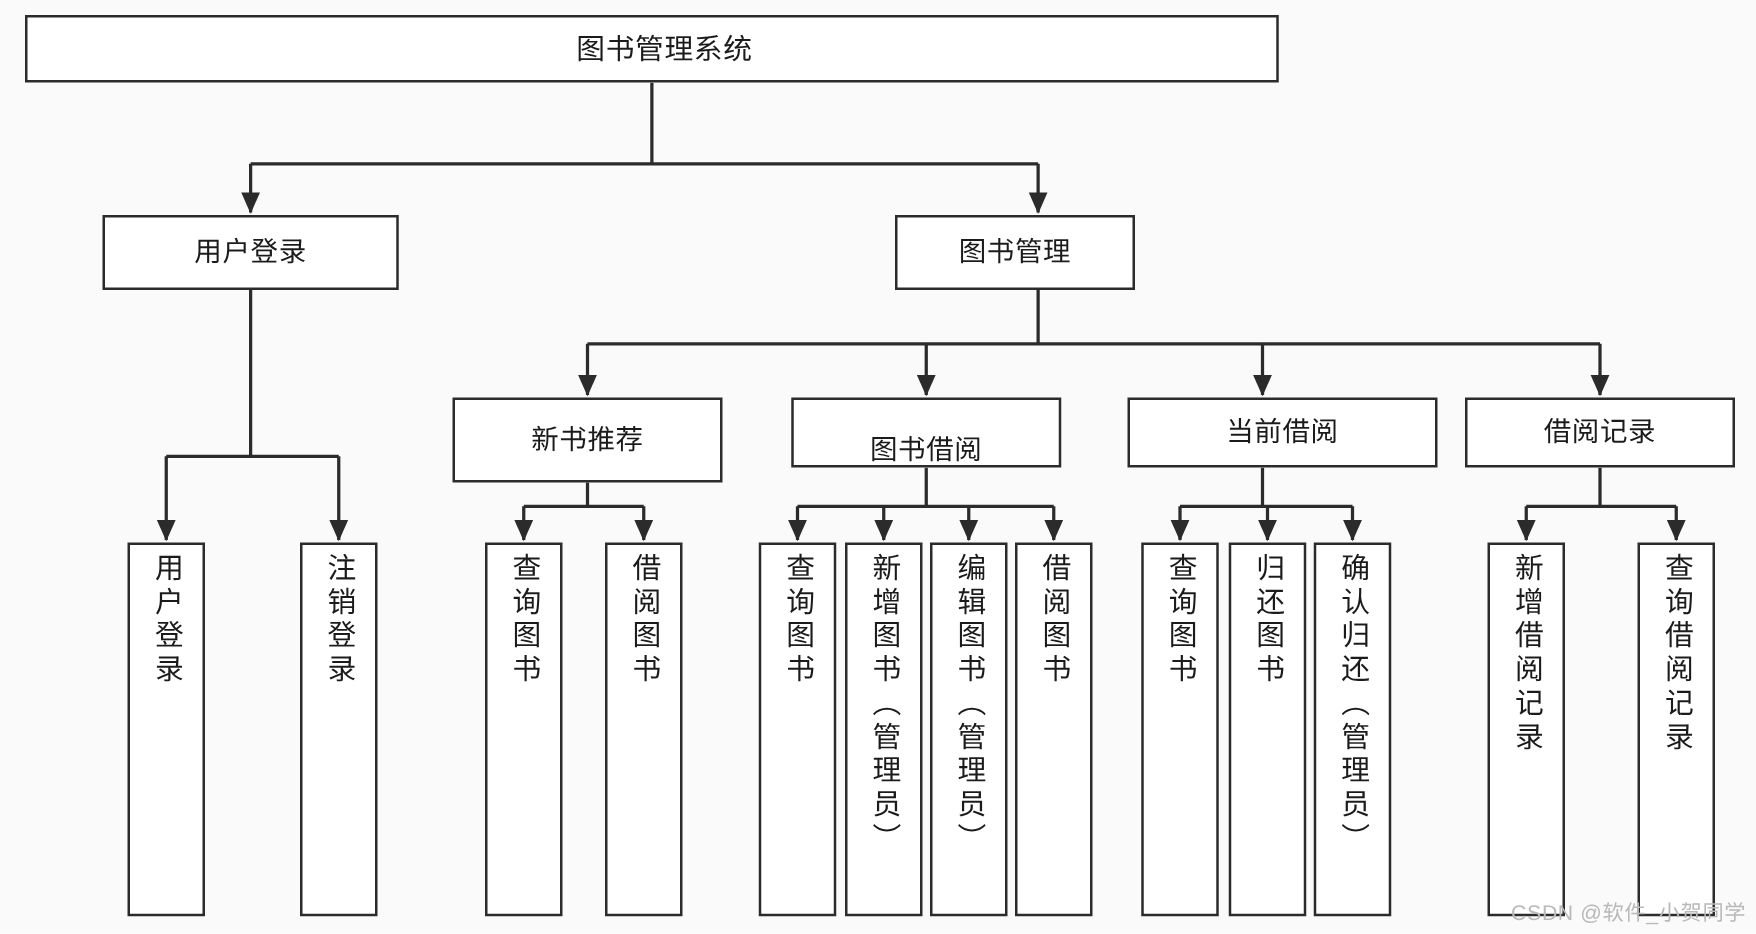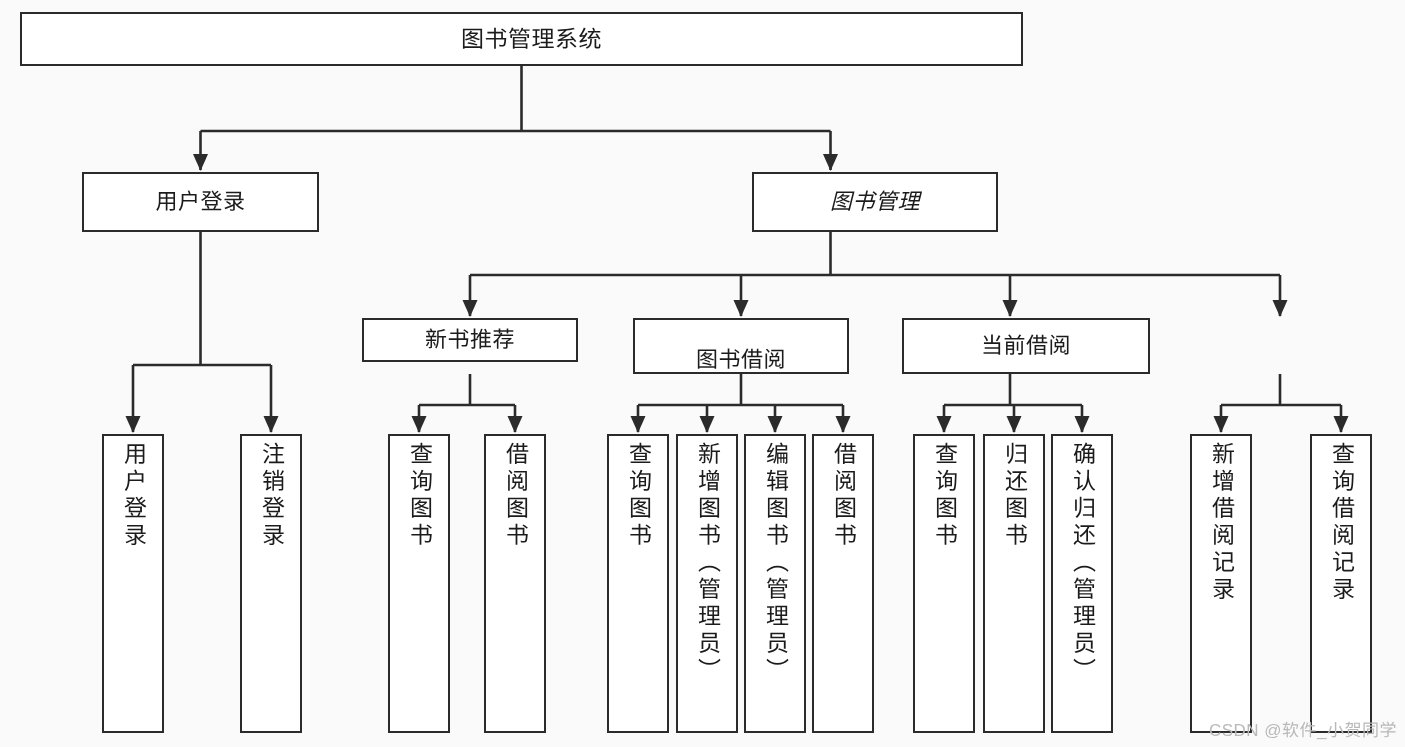--- a/index.html
+++ b/index.html
@@ -134,32 +134,35 @@
       <line x1="1341" y1="405" x2="1341" y2="432" stroke="#2b2b2b" stroke-width="2.6"></line>
       <polygon points="1333.5,416 1348.5,416 1341,433" fill="#2b2b2b"></polygon>
     </svg>
 
   <div class="node horiz root" style="left: 20px; top: 12px; width: 1003px; height: 54px; padding-left: 20px;">
       <span class="lbl">图书管理系统</span>
     </div>
     <div class="node horiz" style="left: 82px; top: 172px; width: 237px; height: 60px;">
       <span class="lbl">用户登录</span>
     </div>
-    <div class="node horiz" style="left: 752px; top: 172px; width: 246px; height: 60px; font-style: italic;">
+    <div class="node horiz" style="left: 716px; top: 172px; width: 192px; height: 60px;">
       <span class="lbl">图书管理</span>
     </div>
-    <div class="node horiz" style="left: 362px; top: 318px; width: 216px; height: 44px;">
+    <div class="node horiz" style="left: 362px; top: 318px; width: 216px; height: 68px;">
       <span class="lbl">新书推荐</span>
     </div>
     <div class="node horiz" style="left: 633px; top: 318px; width: 216px; height: 56px; align-items: flex-end;">
       <span class="lbl">图书借阅</span>
     </div>
     <div class="node horiz" style="left: 902px; top: 318px; width: 248px; height: 56px;">
       <span class="lbl">当前借阅</span>
     </div>
+    <div class="node horiz" style="left: 1172px; top: 318px; width: 216px; height: 56px;">
+      <span class="lbl">借阅记录</span>
+    </div>
     <div class="node vert" style="left: 102px; top: 434px; width: 62px; height: 299px;">
       <span class="lbl">用户登录</span>
     </div>
     <div class="node vert" style="left: 240px; top: 434px; width: 62px; height: 299px;">
       <span class="lbl">注销登录</span>
     </div>
     <div class="node vert" style="left: 388px; top: 434px; width: 62px; height: 299px;">
       <span class="lbl">查询图书</span>
     </div>
     <div class="node vert" style="left: 484px; top: 434px; width: 62px; height: 299px;">

